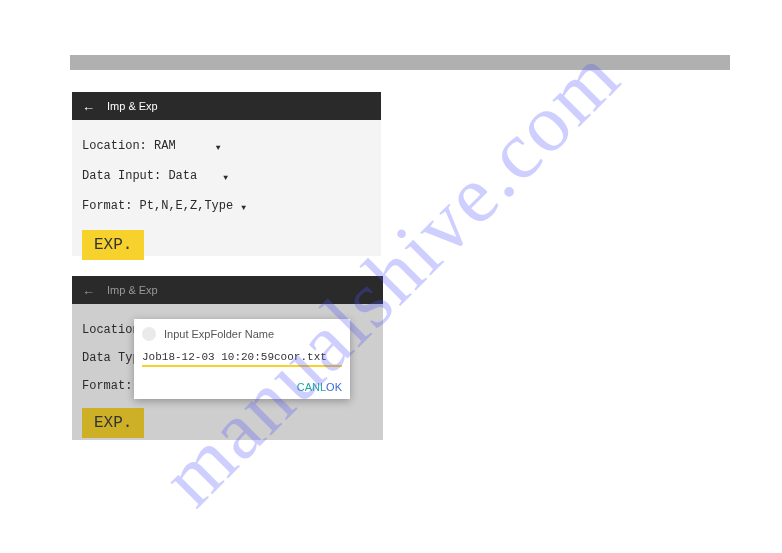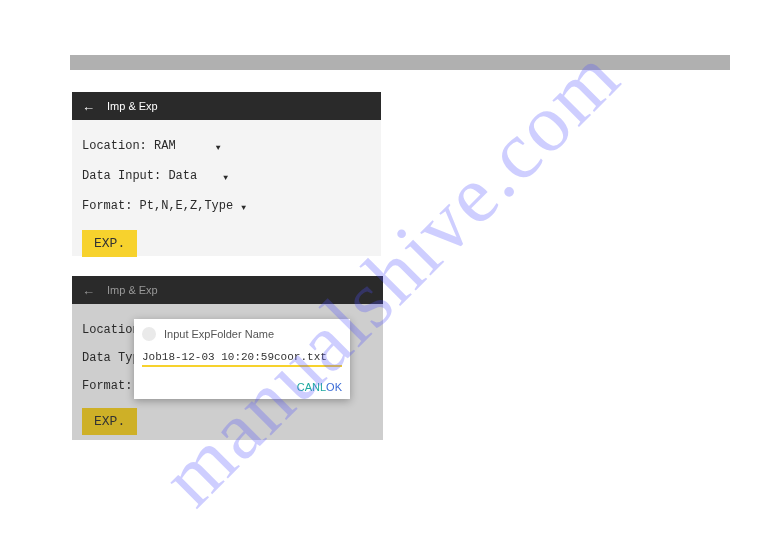--- a/index.html
+++ b/index.html
@@ -79,21 +79,21 @@
     font-size: 8px;
     margin-left: 40px;
     margin-top: 2px;
   }
   .caret2 { margin-left: 26px; }
   .caret3 { margin-left: 8px; }
   .exp-btn {
     background: #f7d22d;
     color: #333;
     font-family: "Courier New", monospace;
-    font-size: 13px;
+    font-size: 16px;
     padding: 6px 12px;
     border: none;
     display: inline-block;
     margin-top: 4px;
   }
   .exp-btn-dim { background: #ceb027; }
   .dialog {
     position: absolute;
     top: 43px;
     left: 62px;

